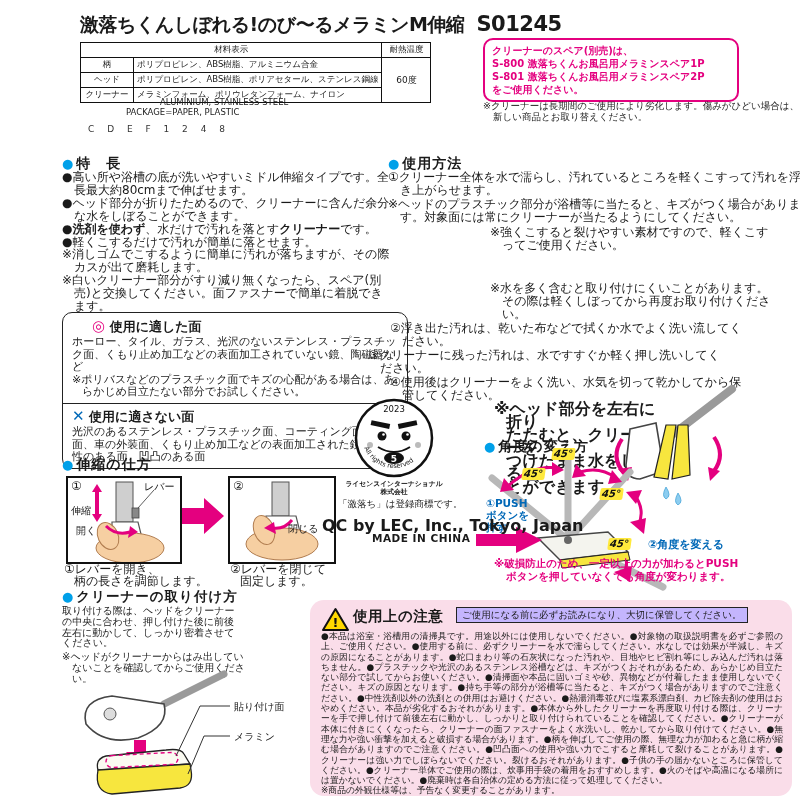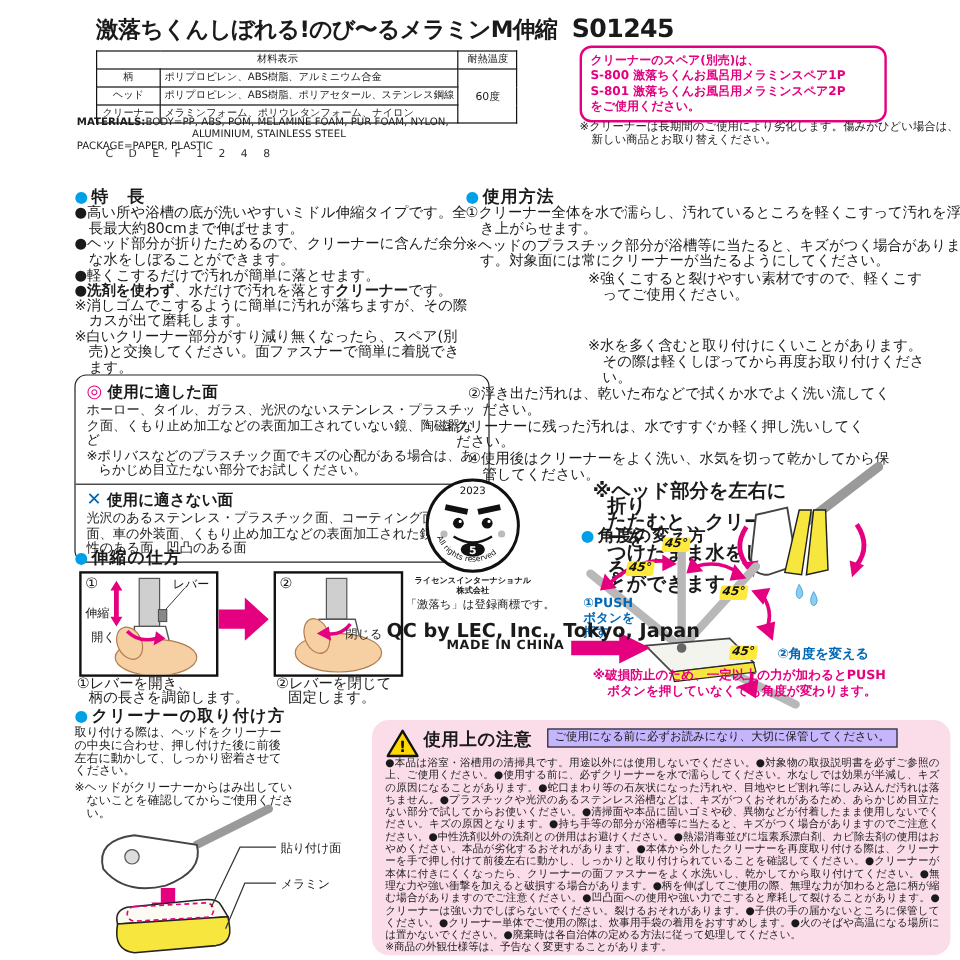--- a/index.html
+++ b/index.html
@@ -52,50 +52,49 @@
       <td>ポリプロピレン、ABS樹脂、ポリアセタール、ステンレス鋼線</td>
     </tr>
     <tr>
       <td style="text-align:center;">クリーナー</td>
       <td>メラミンフォーム、ポリウレタンフォーム、ナイロン</td>
     </tr>
   </tbody>
     </table>
 
   <div class="abs" style="left:64px;top:97px;font-size:8.5px;line-height:10px;">
-    <div><span class="b">MATERIALS:</span><span>BODY=PP, ABS, POM, MELAMINE FOAM, PUR FOAM, NYLON,</span></div>
     <div style="margin-left:96px;">ALUMINIUM, STAINLESS STEEL</div>
-    <div style="">PACKAGE=PAPER, PLASTIC</div>
+    <div style="margin-left:62px;">PACKAGE=PAPER, PLASTIC</div>
   </div>
   <div class="abs" style="left:88px;top:124px;font-size:9px;letter-spacing:5px;color:#333;">C D E F 1 2 4 8</div>
 
   <div class="abs" style="left:483px;top:38px;width:238px;border:2px solid #e4007f;border-radius:10px;padding:4px 7px;">
     <div class="mag b" style="font-size:10px;line-height:13px;">
       <div>クリーナーのスペア(別売)は、</div>
       <div>S-800 激落ちくんお風呂用メラミンスペア1P</div>
       <div>S-801 激落ちくんお風呂用メラミンスペア2P</div>
       <div>をご使用ください。</div>
     </div>
   </div>
   <div class="abs hang10" style="left:483px;top:100px;width:312px;font-size:9.5px;line-height:11px;">※クリーナーは長期間のご使用により劣化します。傷みがひどい場合は、新しい商品とお取り替えください。</div>
 
   <div class="abs sec-head" style="left:62px;top:155px;">
     <span class="sec-dot">●</span><span>特　長</span>
   </div>
   <div class="abs body12" style="left:62px;top:171px;width:332px;">
     <div class="hang">●高い所や浴槽の底が洗いやすいミドル伸縮タイプです。全長最大約80cmまで伸ばせます。</div>
     <div class="hang">●ヘッド部分が折りたためるので、クリーナーに含んだ余分な水をしぼることができます。</div>
+    <div class="hang"><span>●</span><span class="b">洗剤を使わず</span><span>、水だけで汚れを落とす</span><span class="b">クリーナー</span><span>です。</span></div>
     <div class="hang">●軽くこするだけで汚れが簡単に落とせます。</div>
-    <div class="hang"><span>●</span><span class="b">洗剤を使わず</span><span>、水だけで汚れを落とす</span><span class="b">クリーナー</span><span>です。</span></div>
     <div class="hang">※消しゴムでこするように簡単に汚れが落ちますが、その際カスが出て磨耗します。</div>
     <div class="hang">※白いクリーナー部分がすり減り無くなったら、スペア(別売)と交換してください。面ファスナーで簡単に着脱できます。</div>
   </div>
 
   <div class="abs" style="left:62px;top:312px;width:326px;border:1.5px solid #222;border-radius:10px;padding:4px 9px;">
-    <div style="font-size:13px;font-weight:bold;">
+    <div style="font-size:13px;font-weight:bold;margin-left:20px;">
       <span class="mag" style="font-size:15px;">◎</span>
       <span>使用に適した面</span>
     </div>
     <div class="body11">ホーロー、タイル、ガラス、光沢のないステンレス・プラスチック面、くもり止め加工などの表面加工されていない鏡、陶磁器など</div>
     <div class="body11 hang10">※ポリバスなどのプラスチック面でキズの心配がある場合は、あらかじめ目立たない部分でお試しください。</div>
     <div style="border-top:1.5px solid #222;margin:4px -9px 3px;"></div>
     <div style="font-size:13px;font-weight:bold;">
       <span class="blue" style="font-size:15px;">✕</span>
       <span>使用に適さない面</span>
     </div>

